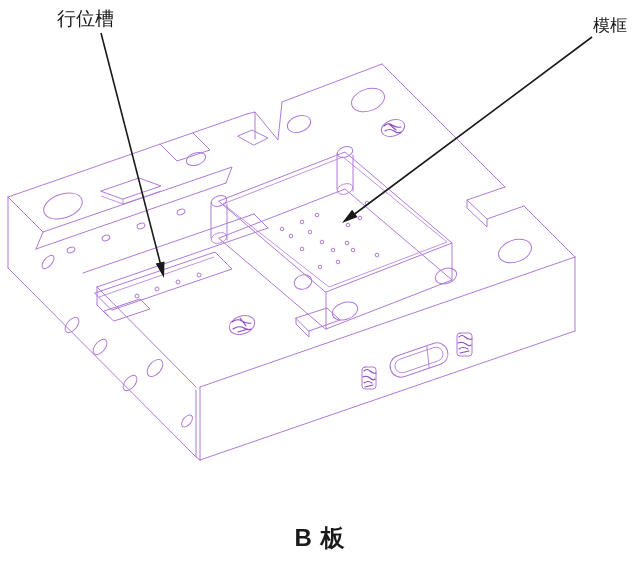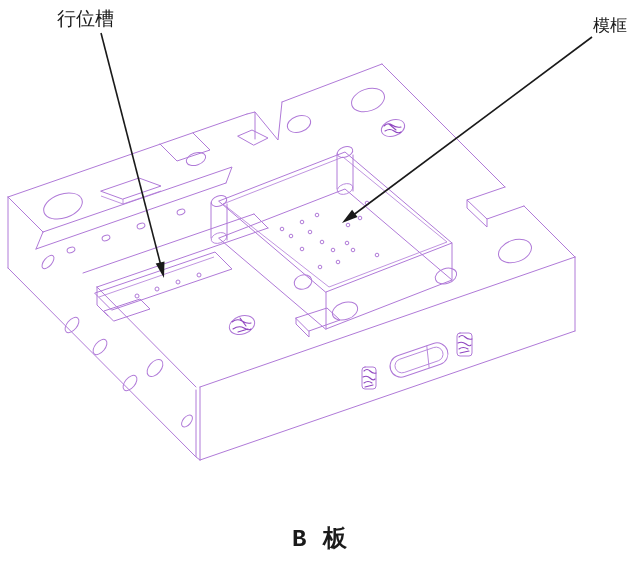--- a/index.html
+++ b/index.html
@@ -17,21 +17,21 @@
   .dot{fill:none;stroke:var(--wireframe-line,#b07ad8);stroke-width:1;}
   .leader{stroke:var(--annotation,#1a1a1a);stroke-width:1.6;fill:none;}
   .leader-head{fill:var(--annotation,#1a1a1a);stroke:none;}
   .callout-text{
     fill:var(--annotation,#1a1a1a);
     font-family:"DejaVu Sans","Liberation Sans",sans-serif;
   }
   .caption{
     position:absolute;left:0;right:0;top:522px;
     text-align:center;
-    font-family:Liberation Mono, monospace;
+    font-family:Liberation Sans, sans-serif;
     font-weight:bold;font-size:24px;letter-spacing:1px;
     color:var(--annotation,#1a1a1a);
   }
 </style>
 </head>
 <body>
 
 <div class="stage">
 <svg width="640" height="562" viewBox="0 0 640 562">
 

